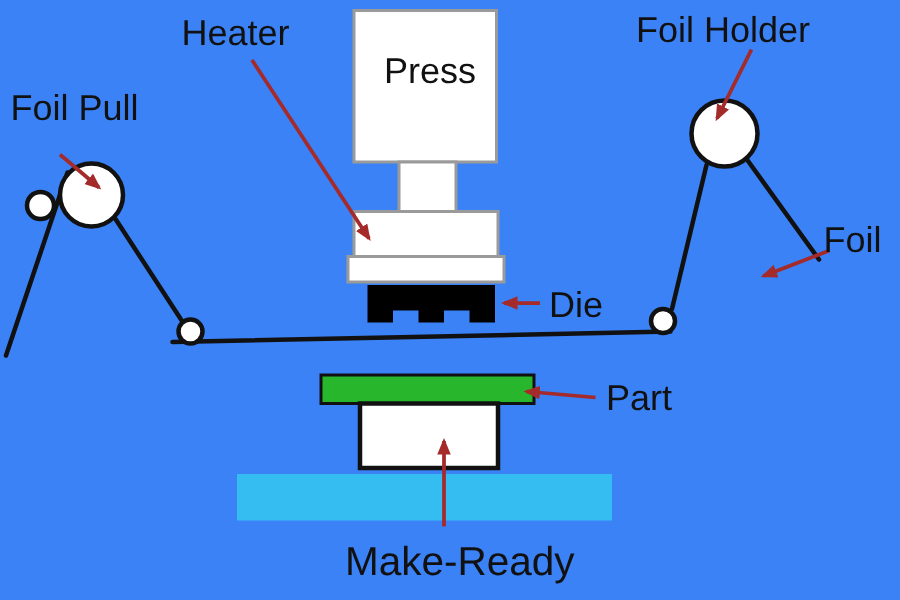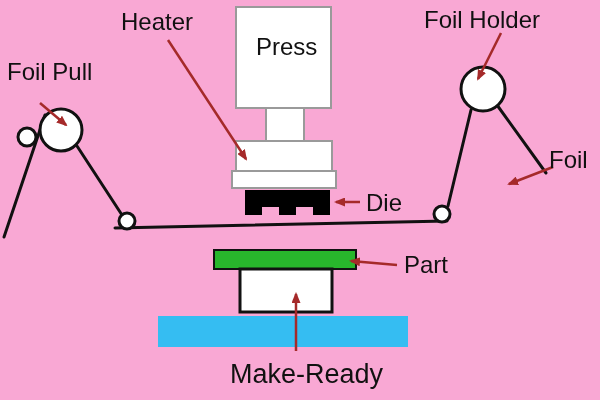--- a/index.html
+++ b/index.html
@@ -4,21 +4,21 @@
 <style>
   html, body {
     margin: 0;
     padding: 0;
     background: #ffffff;
   }
   .stage {
     position: relative;
     width: 600px;
     height: 400px;
-    background: #f9a8d4;
+    background: #3b82f6;
     overflow: hidden;
   }
   svg {
     display: block;
   }
   text {
     font-family: "Liberation Sans", "DejaVu Sans", sans-serif;
     fill: #111111;
   }
   .lbl { font-size: 24px; }

